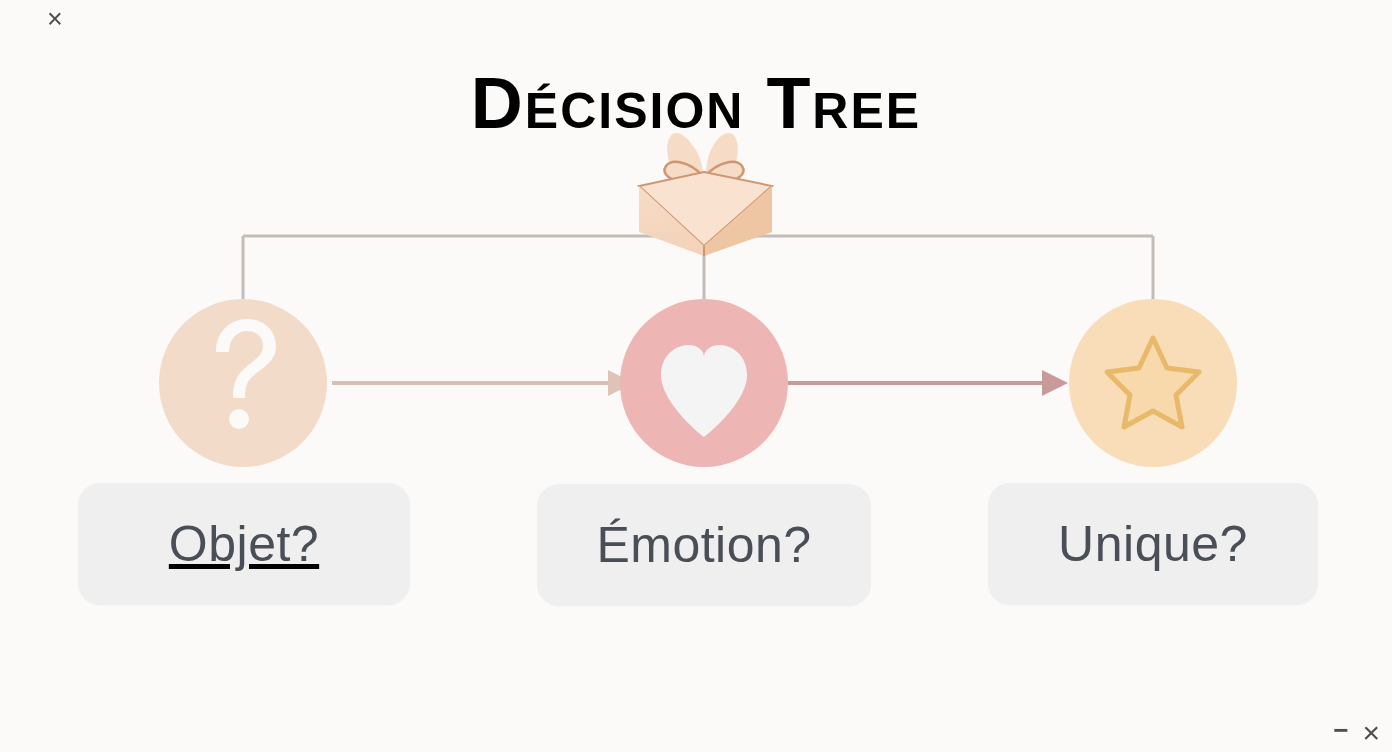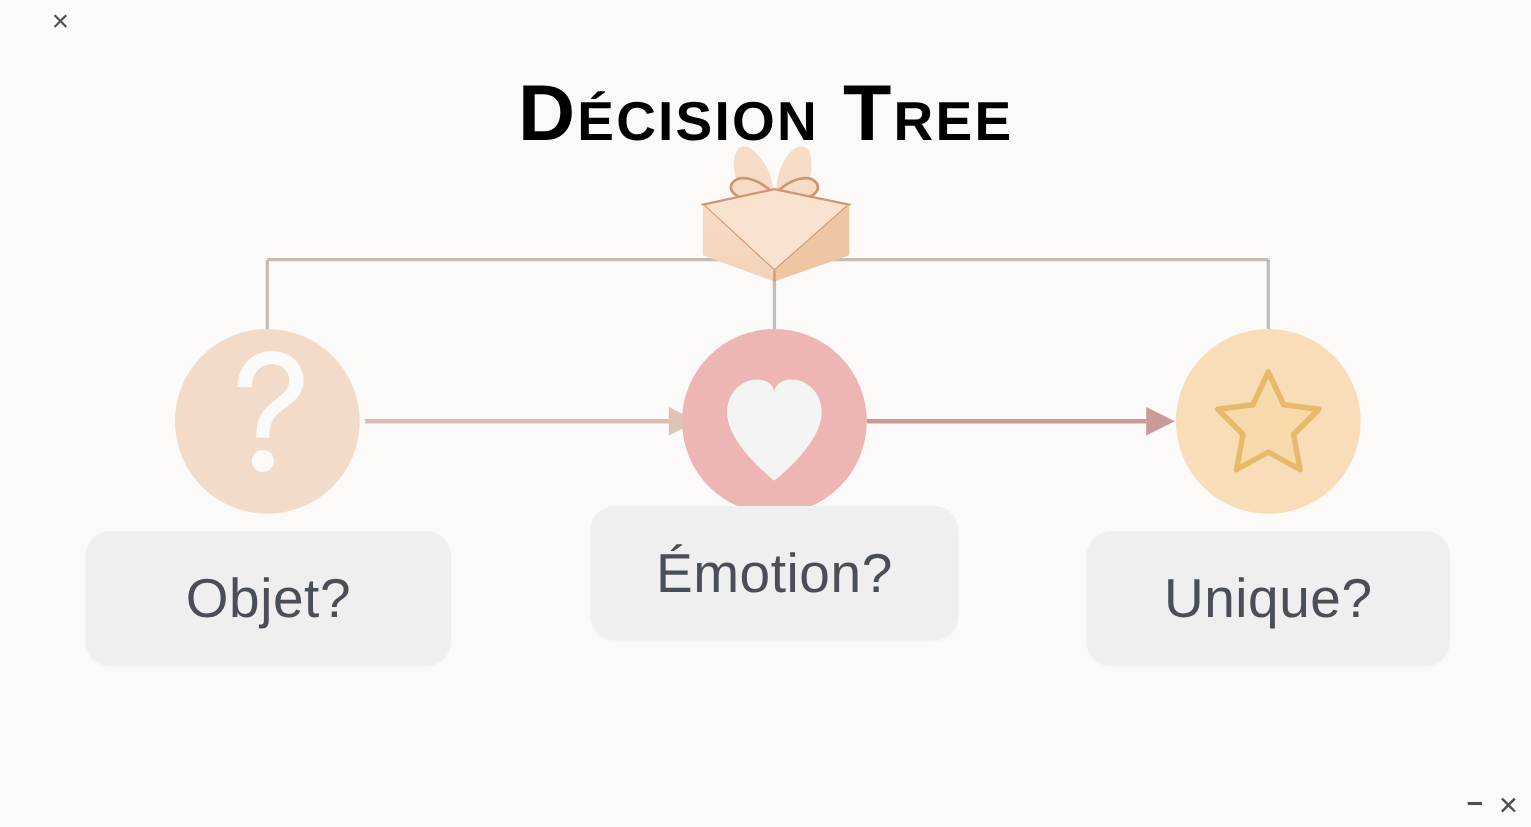--- a/index.html
+++ b/index.html
@@ -101,22 +101,22 @@
     box-shadow: 0 1px 2px rgba(0,0,0,0.025);
   }
   .card-text {
     font-family: "Liberation Sans", sans-serif;
     font-size: 50px;
     font-weight: 400;
     color: #4a4e56;
     letter-spacing: 0.5px;
     white-space: nowrap;
   }
-  .card-left   { left: 78px;  top: 483px; width: 332px; }
-  .card-center { left: 537px; top: 460px; width: 334px; justify-content: center; }
+  .card-left   { left: 78px;  top: 483px; width: 332px; text-decoration: underline; }
+  .card-center { left: 537px; top: 484px; width: 334px; justify-content: center; }
   .card-right  { left: 988px; top: 483px; width: 330px; }
 </style>
 </head>
 <body>
 
 <div id="stage">
 
   <div class="win-close-tl">×</div>
 
   <div class="title">Décision Tree</div>

